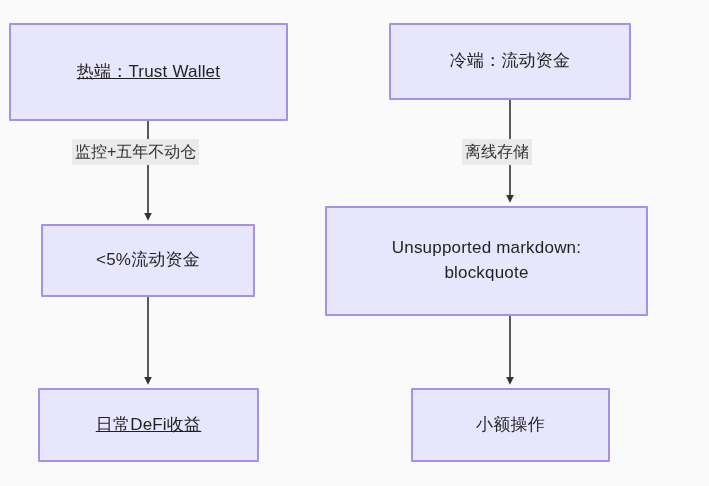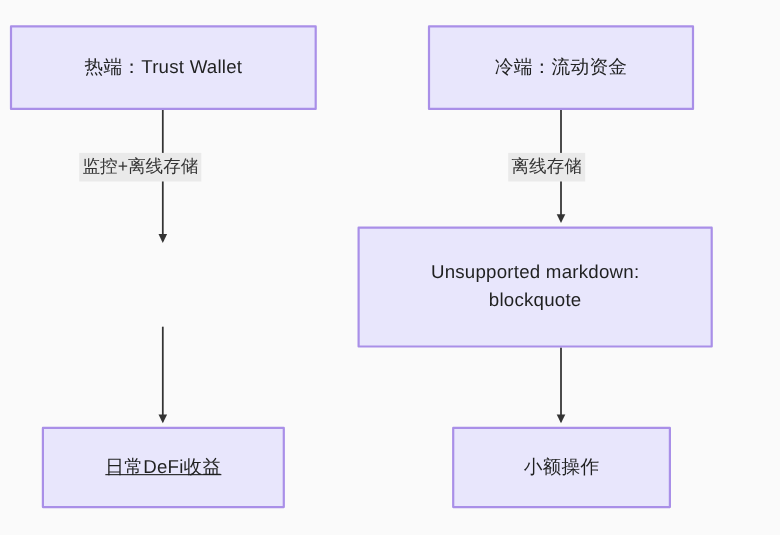--- a/index.html
+++ b/index.html
@@ -45,21 +45,21 @@
     font-size: 17px;
     line-height: 1.45;
     letter-spacing: 0.2px;
   }
   .node-label {
     display: block;
     padding: 0 10px;
     white-space: pre-line;
   }
   
-  #node-hot-wallet   { left: 9px;   top: 23px;  width: 279px; height: 77px; }
+  #node-hot-wallet   { left: 9px;   top: 23px;  width: 279px; height: 98px; text-decoration: underline; }
   #node-cold-wallet  { left: 389px; top: 23px;  width: 242px; height: 77px; }
   #node-liquid-funds { left: 41px;  top: 224px; width: 214px; height: 73px; }
   #node-blockquote   { left: 325px; top: 206px; width: 323px; height: 110px; }
   #node-defi-income  { left: 38px;  top: 388px; width: 221px; height: 74px; text-decoration: underline; }
   #node-five-year    { left: 411px; top: 388px; width: 199px; height: 74px; }
 
   .edge-label {
     position: absolute;
     background: #eaeaea;
     color: #333333;
@@ -89,35 +89,38 @@
 
     <line x1="510" y1="100" x2="510" y2="201" stroke="#333333" stroke-width="1.6" marker-end="url(#arrowhead)"></line>
 
     <line x1="510" y1="316" x2="510" y2="383" stroke="#333333" stroke-width="1.6" marker-end="url(#arrowhead)"></line>
   </svg>
 
   <div class="node" id="node-hot-wallet">
     <span class="node-label">热端：Trust Wallet</span>
   </div>
 
+  <div class="node" id="node-liquid-funds">
+    <span class="node-label">&lt;5%流动资金</span>
+  </div>
 
   <div class="node" id="node-defi-income">
     <span class="node-label">日常DeFi收益</span>
   </div>
 
   <div class="node" id="node-cold-wallet">
     <span class="node-label">冷端：流动资金</span>
   </div>
 
   <div class="node" id="node-blockquote">
     <span class="node-label">Unsupported markdown:
 blockquote</span>
   </div>
 
   <div class="node" id="node-five-year">
     <span class="node-label">小额操作</span>
   </div>
 
-  <div class="edge-label" id="edge-label-monitor">监控+离线存储</div>
+  <div class="edge-label" id="edge-label-monitor">监控+五年不动仓</div>
 
   <div class="edge-label" id="edge-label-offline">离线存储</div>
 
 </div>
 
 </body></html>

